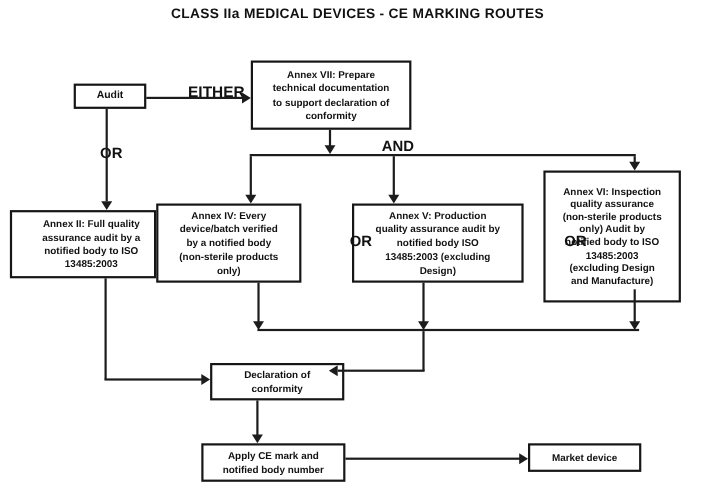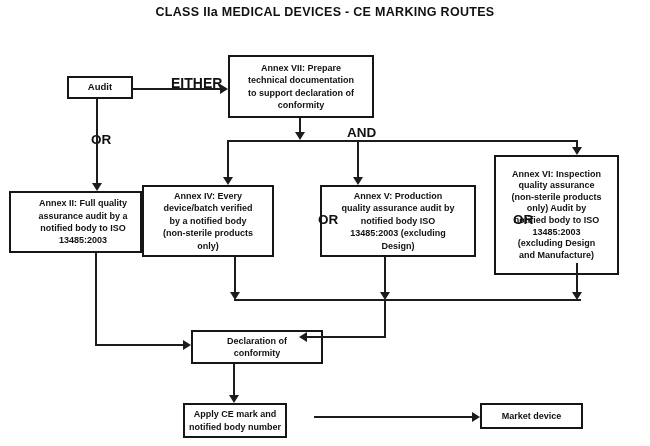--- a/index.html
+++ b/index.html
@@ -34,22 +34,22 @@
     line-height: 12.4px;
     white-space: pre-line;
     padding: 1px;
   }
   #node-device      { left: 67px;  top: 76px;  width: 66px;  height: 23px; font-size: 9.5px; }
   #node-annex7      { left: 228px; top: 55px;  width: 146px; height: 63px; text-align: center; }
   #node-annex2      { left: 9px;   top: 191px; width: 133px; height: 62px; padding-left: 16px; }
   #node-annex4      { left: 142px; top: 185px; width: 132px; height: 72px; }
   #node-annex5      { left: 320px; top: 185px; width: 156px; height: 72px; }
   #node-annex6      { left: 494px; top: 155px; width: 125px; height: 120px; line-height: 11.6px; }
-  #node-declaration { left: 191px; top: 330px; width: 132px; height: 34px; }
-  #node-applyce     { left: 183px; top: 403px; width: 104px; height: 35px; }
+  #node-declaration { left: 191px; top: 330px; width: 122px; height: 34px; }
+  #node-applyce     { left: 183px; top: 403px; width: 131px; height: 35px; }
   #node-market      { left: 480px; top: 403px; width: 103px; height: 26px; }
 
   .lbl {
     position: absolute;
     font-weight: bold;
     color: #111111;
     margin-left: 26px;
   }
   #label-either { left: 145px; top: 75px;  font-size: 14px; }
   #label-or-left{ left: 65px;  top: 132px; font-size: 13.5px; }

